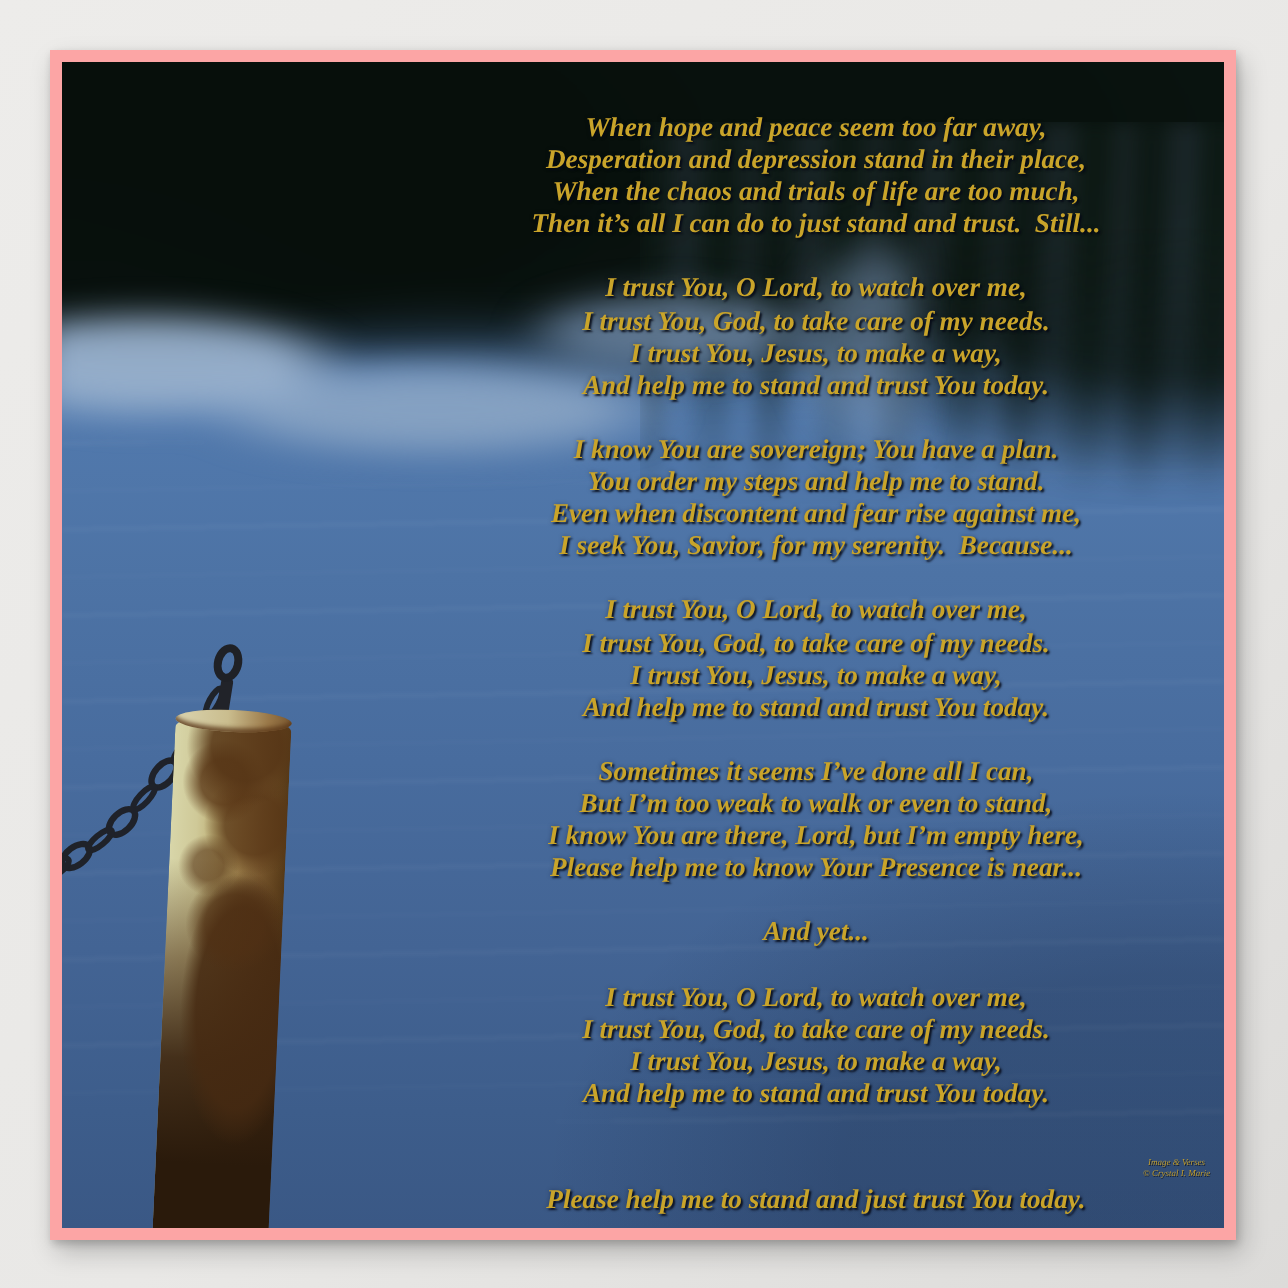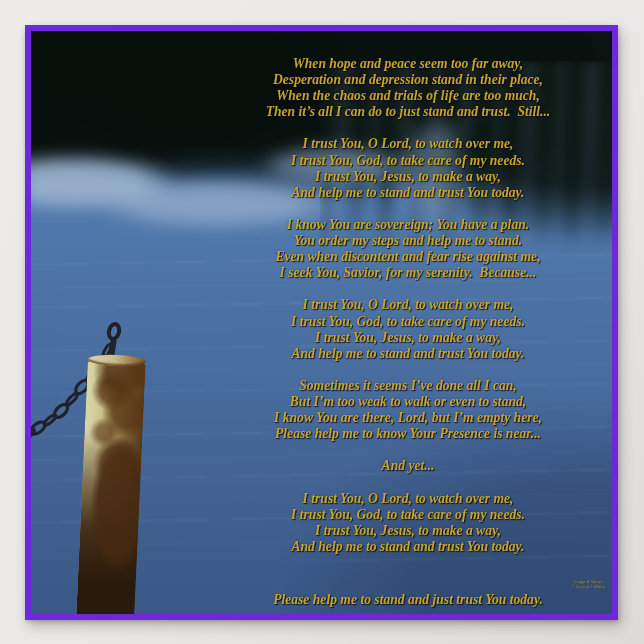--- a/index.html
+++ b/index.html
@@ -3,21 +3,21 @@
 <meta charset="utf-8">
 <style>
   html,body{margin:0;padding:0;}
   body{
     width:644px;height:644px;overflow:hidden;
     background:linear-gradient(135deg,#edecea 0%,#e9e8e6 55%,#dcdbd9 100%);
     font-family:"Liberation Serif", serif;
   }
   .poster{
     position:absolute;left:25px;top:25px;width:593px;height:595px;
-    background:#6d28d9;
+    background:#fca5a5;
     padding:0;box-sizing:border-box;
     box-shadow:3px 6px 12px rgba(0,0,0,0.22), 1px 2px 4px rgba(0,0,0,0.18);
   }
   .photo{
     position:absolute;left:6px;top:6px;width:581px;height:583px;
     overflow:hidden;
     background:
       radial-gradient(ellipse 420px 260px at 96% 96%, rgba(20,35,60,0.25) 0 40%, rgba(20,35,60,0) 75%),
       linear-gradient(180deg,
         #22384f 0%, #3a5a86 7%, #4c72a5 16%, #527aae 28%,

